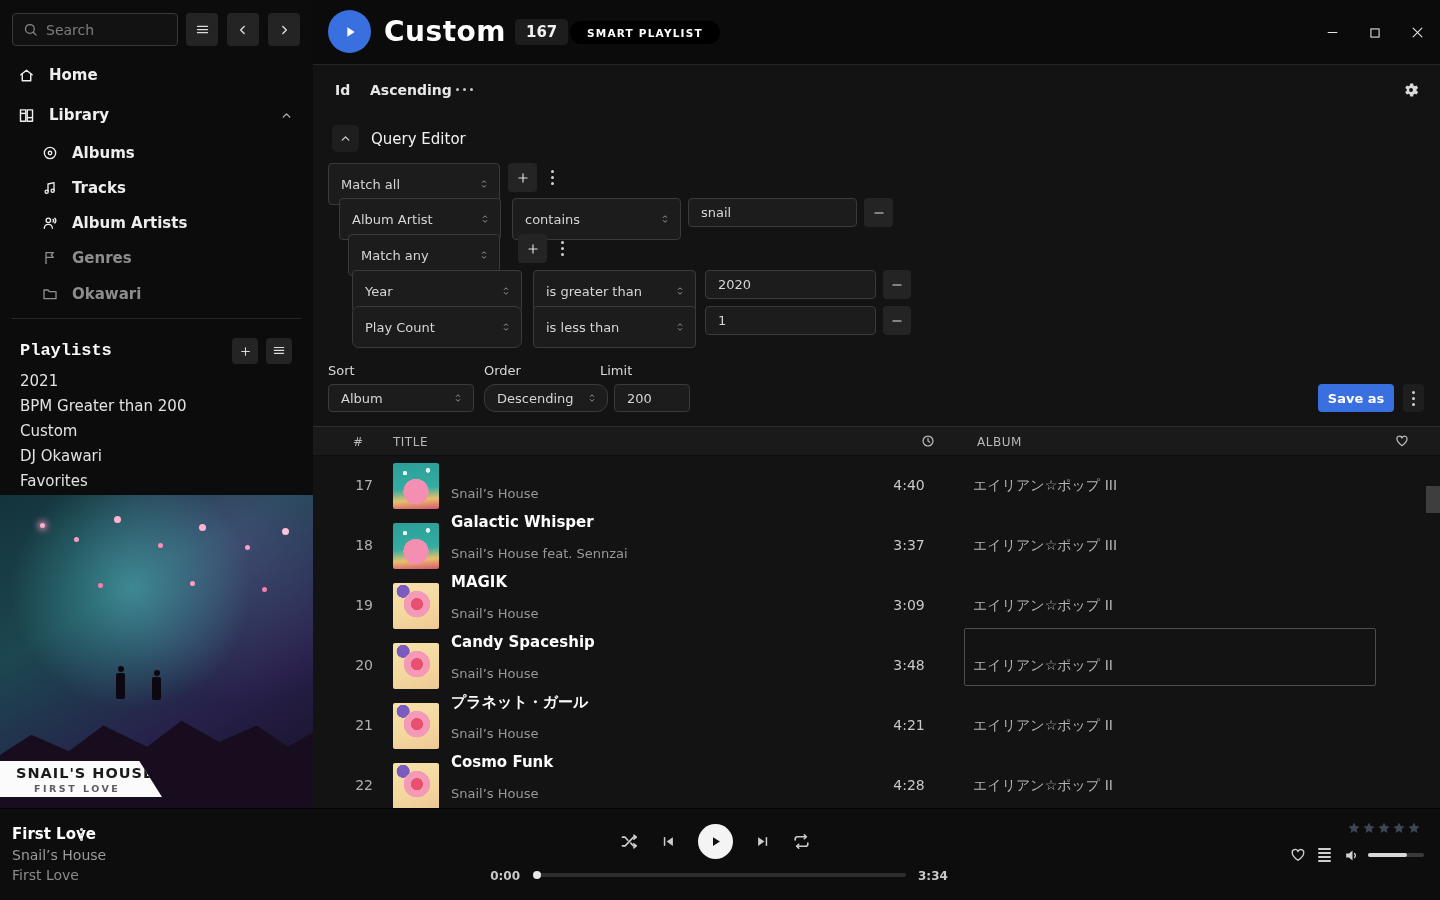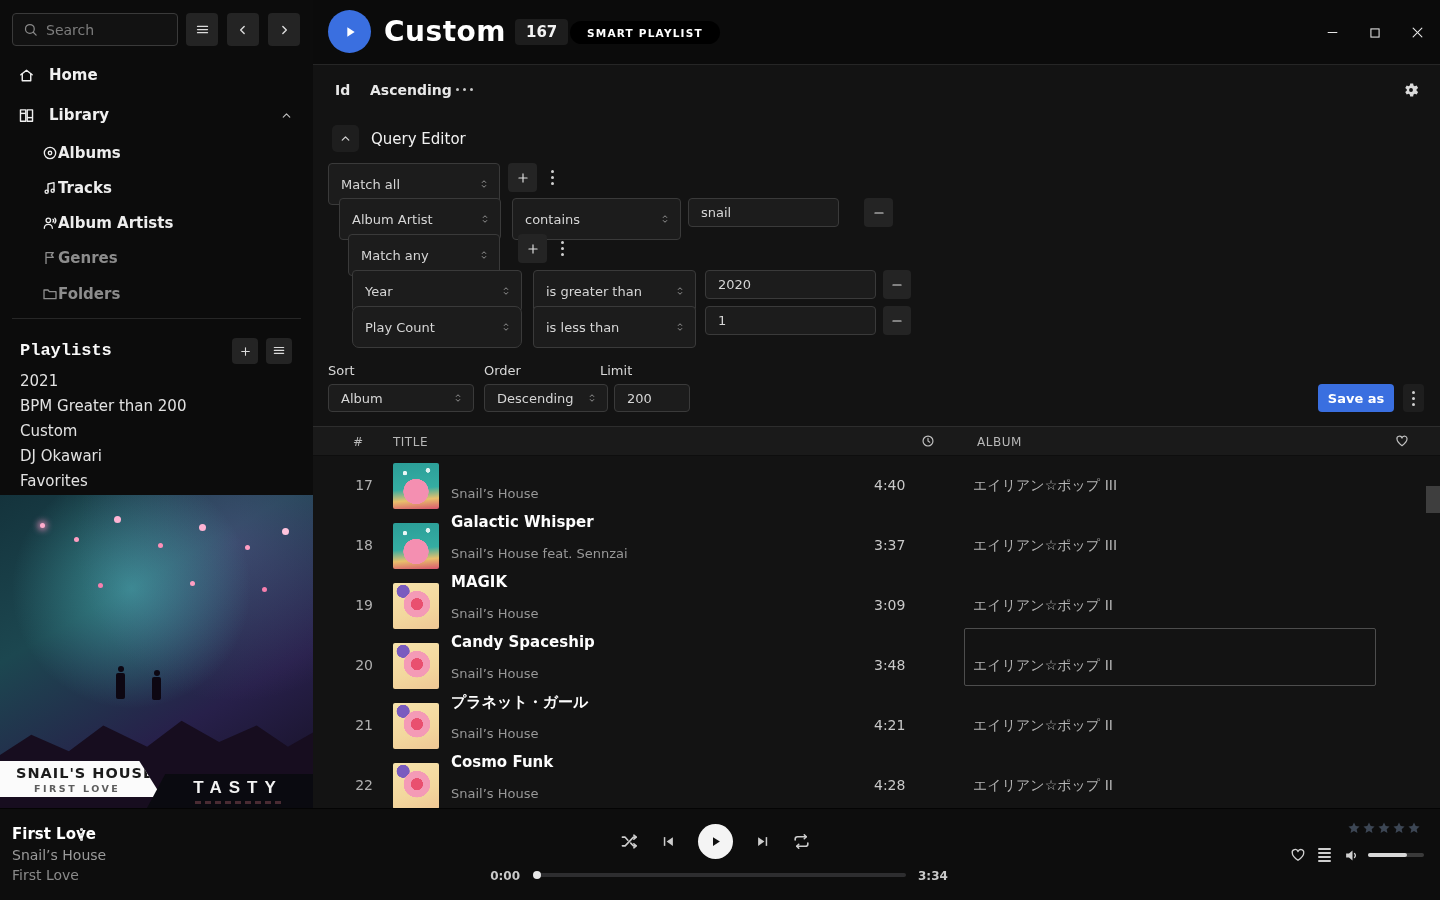--- a/index.html
+++ b/index.html
@@ -13,21 +13,21 @@
     background:#121212; border:1px solid #3a3a3a; border-radius:4px;
     display:flex; align-items:center; padding:0 10px; gap:8px; color:#8a8a8a; }
   .search-box input { background:transparent; border:none; outline:none; color:#cfcfcf;
     font-size:14px; width:110px; font-family:inherit; }
   .search-box input::placeholder { color:#7d7d7d; }
   .side-btn { position:absolute; top:13px; width:32px; height:33px; background:#242424;
     border-radius:4px; display:flex; align-items:center; justify-content:center; color:#dcdcdc; }
   .nav-item { position:absolute; left:18px; display:flex; align-items:center; gap:14px;
     color:#f0f0f0; font-weight:700; font-size:15px; }
   .nav-item .chev { position:absolute; left:262px; color:#bdbdbd; }
-  .lib-item { position:absolute; left:42px; display:flex; align-items:center; 
+  .lib-item { position:absolute; left:42px; display:flex; align-items:center; gap:14px;
     color:#ededed; font-weight:700; font-size:15px; }
   .lib-item.dim { color:#8d8d8d; }
   .side-divider { position:absolute; left:12px; top:318px; width:289px; height:1px; background:#272727; }
   .playlists-title { position:absolute; left:20px; top:341px; font-size:17px; font-weight:800; color:#fafafa;font-family:Liberation Mono, monospace; }
   .pl-btn { position:absolute; top:338px; width:26px; height:26px; background:#242424;
     border-radius:4px; display:flex; align-items:center; justify-content:center; color:#dcdcdc; }
   .pl-item { position:absolute; left:20px; font-size:15px; color:#e2e2e2; }
 
   
   .now-art { position:absolute; left:0; top:495px; width:313px; height:313px; overflow:hidden;
@@ -119,21 +119,21 @@
       radial-gradient(circle at 50% 62%, #f48fb1 0 34%, transparent 35%),
       radial-gradient(circle at 26% 22%, rgba(255,255,255,.9) 0 4%, transparent 5%),
       radial-gradient(circle at 76% 16%, rgba(255,255,255,.85) 0 4%, transparent 5%),
       linear-gradient(175deg,#2b9e98 0%,#35ada2 55%,#e8c06c 78%,#d8566e 100%); }
   .art-b { background:
       radial-gradient(circle at 52% 46%, #e9506f 0 17%, #f49ab6 18% 38%, transparent 39%),
       radial-gradient(circle at 22% 18%, #7a5bbf 0 12%, transparent 13%),
       linear-gradient(160deg,#f6e2ab 0%,#f3d79d 60%,#efc795 100%); }
   .t-title { position:absolute; left:138px; top:9px; font-size:15px; font-weight:600; color:#fdfdfd;margin-top:48px; }
   .t-artist { position:absolute; left:138px; top:30px; font-size:13px; color:#989898; }
-  .t-dur { position:absolute; left:561px; top:21px; width:70px; text-align:left; font-size:14px; color:#c9c9c9; }
+  .t-dur { position:absolute; left:561px; top:21px; width:70px; text-align:center; font-size:14px; color:#c9c9c9; }
   .t-album { position:absolute; left:660px; top:21px; font-size:14px; color:#b5b5b5; }
   .album-focus-ring { position:absolute; left:651px; top:172px; width:412px; height:58px;
     border:1px solid #4d4d4d; border-radius:2px; }
   .scroll-thumb { position:absolute; left:1113px; top:486px; width:14px; height:27px; background:#3e3e3e; }
 
   
   .playerbar { position:absolute; left:0; top:808px; width:1440px; height:92px; background:#0d0d0d;
     border-top:1px solid #040404; }
   .np-title { position:absolute; left:12px; top:825px; font-size:15px; font-weight:700; color:#fff; }
   .np-dots { position:absolute; left:80px; top:828px; display:flex; flex-direction:column; gap:2.5px; }
@@ -257,21 +257,21 @@
         </svg>
     </span>
     <span>Genres</span>
   </div>
   <div class="lib-item dim" style="top:285px">
     <span>
       <svg width="16" height="16" viewBox="0 0 24 24" fill="none" stroke="currentColor" stroke-width="2" stroke-linejoin="round">
           <path d="M3 19 V6 h6 l2 2.5 h10 V19 z"></path>
         </svg>
     </span>
-    <span>Folders</span>
+    <span>Okawari</span>
   </div>
 
   <div class="side-divider"></div>
 
   <div class="playlists-title">Playlists</div>
   <div class="pl-btn" style="left:232px">
     <span>
       <svg width="13" height="13" viewBox="0 0 24 24" fill="none" stroke="currentColor" stroke-width="2" stroke-linecap="round">
           <line x1="12" y1="5" x2="12" y2="19"></line>
           <line x1="5" y1="12" x2="19" y2="12"></line>
@@ -295,24 +295,20 @@
 
   <div class="now-art">
     <div class="art-lights"></div>
     <div class="art-rocks"></div>
     <div class="art-fig" style="left:116px; top:178px;"></div>
     <div class="art-fig" style="left:152px; top:182px; height:23px;"></div>
     <div class="banner-white">
       <div class="banner-artist">SNAIL'S HOUSE</div>
       <div class="banner-album">FIRST LOVE</div>
     </div>
-    <div class="banner-black">
-      <div class="banner-label">TASTY</div>
-      <div class="banner-dashes"></div>
-    </div>
   </div>
 </div>
 
 <div class="main">
   <div class="titlebar">
     <div class="play-circle" style="background:#3a6fe0">
       <span>
         <svg width="16" height="16" viewBox="0 0 24 24" fill="currentColor">
             <polygon points="8,5 19,12 8,19"></polygon>
           </svg>
@@ -394,21 +390,21 @@
   </div>
   <div class="sel" style="left:199px; top:198px; width:169px;">
     <span>contains</span>
     <span class="stepper">
       <svg width="12" height="12" viewBox="0 0 24 24" fill="none" stroke="currentColor" stroke-width="2">
           <polyline points="8,9.5 12,5.5 16,9.5"></polyline>
           <polyline points="8,14.5 12,18.5 16,14.5"></polyline>
         </svg>
     </span>
   </div>
-  <input class="qinput" style="left: 375px; top: 198px; width: 151px;" value="snail">
+  <input class="qinput" style="left: 375px; top: 198px; width: 169px;" value="snail">
   <div class="sqbtn" style="left:551px; top:198px; width:29px;">
     <svg width="14" height="14" viewBox="0 0 24 24" fill="none" stroke="currentColor" stroke-width="2" stroke-linecap="round">
         <line x1="5" y1="12" x2="19" y2="12"></line>
       </svg>
   </div>
 
   <div class="sel" style="left:35px; top:234px; width:152px;">
     <span>Match any</span>
     <span class="stepper">
       <svg width="12" height="12" viewBox="0 0 24 24" fill="none" stroke="currentColor" stroke-width="2">
@@ -484,21 +480,21 @@
   <div class="field-label" style="left:287px">Limit</div>
   <div class="sel" style="left:15px; top:384px; width:146px; height:28px;">
     <span>Album</span>
     <span class="stepper">
       <svg width="12" height="12" viewBox="0 0 24 24" fill="none" stroke="currentColor" stroke-width="2">
           <polyline points="8,9.5 12,5.5 16,9.5"></polyline>
           <polyline points="8,14.5 12,18.5 16,14.5"></polyline>
         </svg>
     </span>
   </div>
-  <div class="sel" style="left:171px; top:384px; width:124px; height:28px;">
+  <div class="sel" style="left:171px; top:384px; width:124px; height:28px;border-radius:11px;">
     <span>Descending</span>
     <span class="stepper">
       <svg width="12" height="12" viewBox="0 0 24 24" fill="none" stroke="currentColor" stroke-width="2">
           <polyline points="8,9.5 12,5.5 16,9.5"></polyline>
           <polyline points="8,14.5 12,18.5 16,14.5"></polyline>
         </svg>
     </span>
   </div>
   <input class="qinput" style="left: 301px; top: 384px; width: 76px; height: 28px;" value="200">
   <div class="save-btn" style="background:#3a6fe0">Save as</div>

